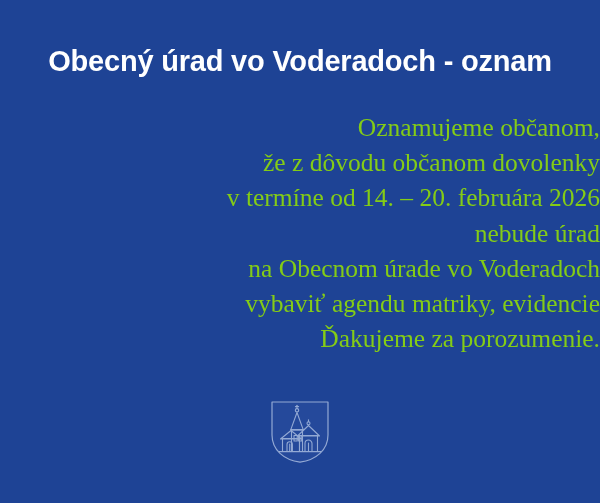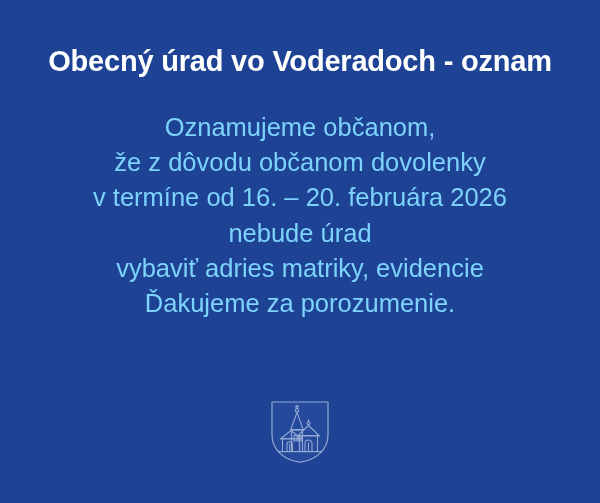--- a/index.html
+++ b/index.html
@@ -40,25 +40,26 @@
     letter-spacing: -0.2px;
     line-height: 34px;
     white-space: nowrap;
   }
 
   #notice-body {
     position: absolute;
     top: 110px;
     left: 0;
     right: 0;
-    text-align: center;
-    color: #7dd3fc;
+    text-align: right;
+    color: #84cc16;
     font-size: 25.5px;
     font-weight: normal;
     line-height: 35.2px;
+    font-family: Liberation Serif, serif;
   }
 
   .notice-line {
     display: block;
     white-space: nowrap;
   }
 
   #coat-of-arms {
     position: absolute;
     top: 399px;
@@ -77,23 +78,24 @@
 </head>
 <body>
 
 <div id="notice-card">
 
   <h1 id="notice-title">Obecný úrad vo Voderadoch - oznam</h1>
 
   <div id="notice-body">
     <span class="notice-line">Oznamujeme občanom,</span>
     <span class="notice-line">že z dôvodu občanom dovolenky</span>
-    <span class="notice-line">v termíne od 16. – 20. februára 2026</span>
+    <span class="notice-line">v termíne od 14. – 20. februára 2026</span>
     <span class="notice-line">nebude úrad</span>
-    <span class="notice-line">vybaviť adries matriky, evidencie</span>
+    <span class="notice-line">na Obecnom úrade vo Voderadoch</span>
+    <span class="notice-line">vybaviť agendu matriky, evidencie</span>
     <span class="notice-line">Ďakujeme za porozumenie.</span>
   </div>
 
   <div id="coat-of-arms">
     <svg viewBox="0 0 62 66" xmlns="http://www.w3.org/2000/svg" fill="none" stroke="#93a9d4" stroke-width="1.1" stroke-linejoin="round" stroke-linecap="round">
 
       <path d="M3 3 H59 V36 C59 51 47 61 31 63.2 C15 61 3 51 3 36 Z" fill="#25499b" stroke="#93a9d4" stroke-width="1.2"></path>
 
       <path d="M30.5 36.5 H48.5 V52.5 H30.5 Z"></path>
 

